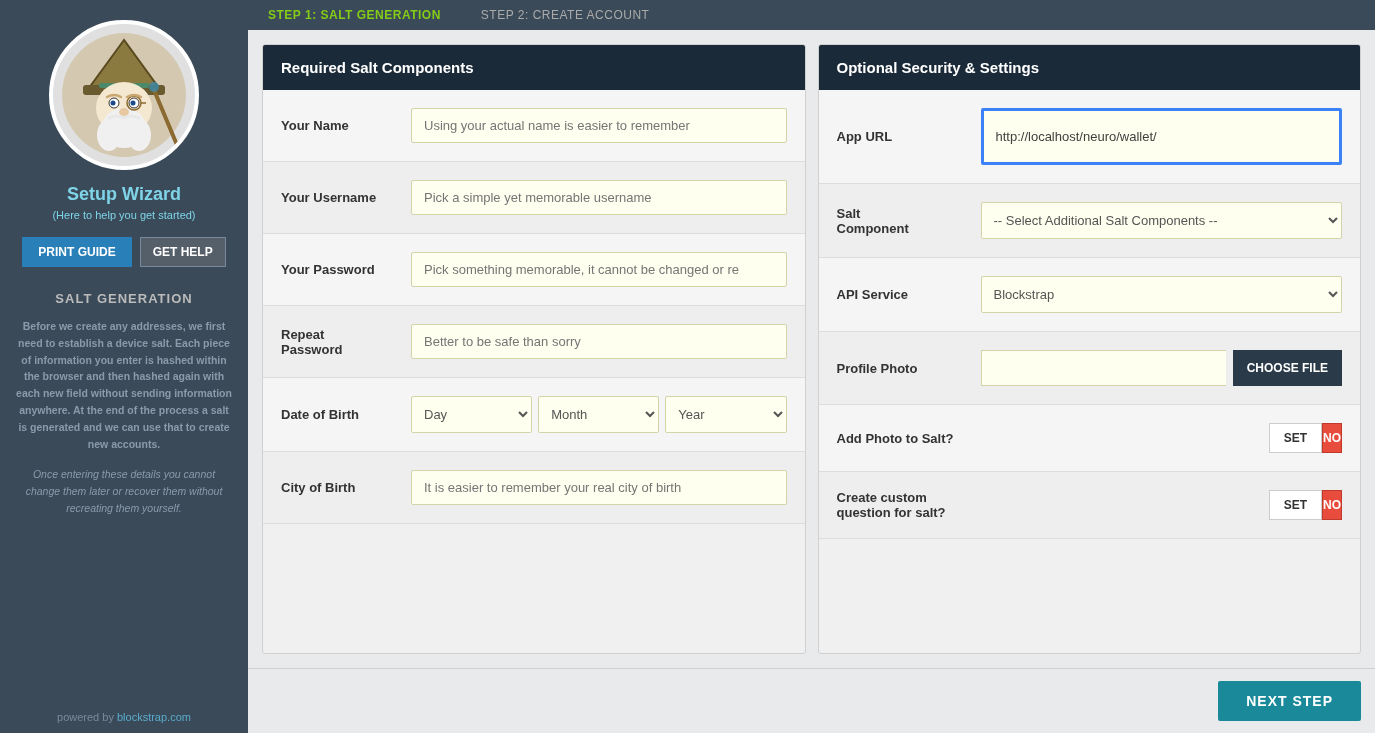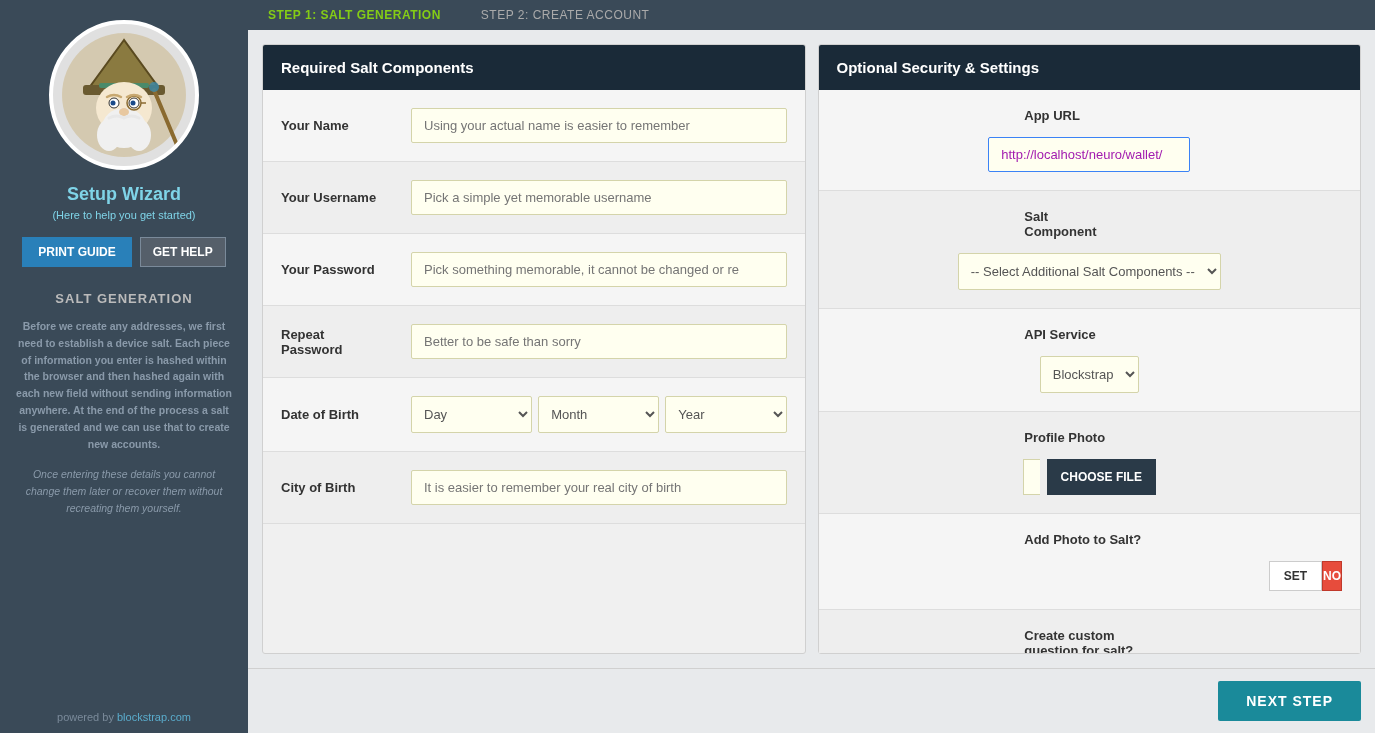--- a/index.html
+++ b/index.html
@@ -210,43 +210,42 @@
     }
 
     
     .opt-row {
       display: flex;
       align-items: center;
       padding: 18px 18px;
       border-bottom: 1px solid #ddd;
       background: #f5f5f5;
       gap: 14px;
-      flex-direction: column;
     }
     .opt-row:nth-child(even) {
       background: #eeeeee;
     }
     .opt-label {
       width: 130px;
       min-width: 130px;
       font-size: 13px;
       color: #333;
       font-weight: bold;
     }
     .opt-label-two {
       display: flex;
       flex-direction: column;
     }
     .opt-control {
       flex: 1;
-      padding: 9px 12px;
-      border: 1px solid #3b82f6;
+      padding: 18px 12px;
+      border: 3px solid #3b82f6;
       background: #fffff0;
       font-size: 13px;
-      color: #a21caf;
+      color: #404040;
       border-radius: 2px;
       outline: none;
     }
     .opt-select {
       flex: 1;
       padding: 9px 8px;
       border: 1px solid #d4d4aa;
       background: #fffff0;
       font-size: 13px;
       color: #555;

